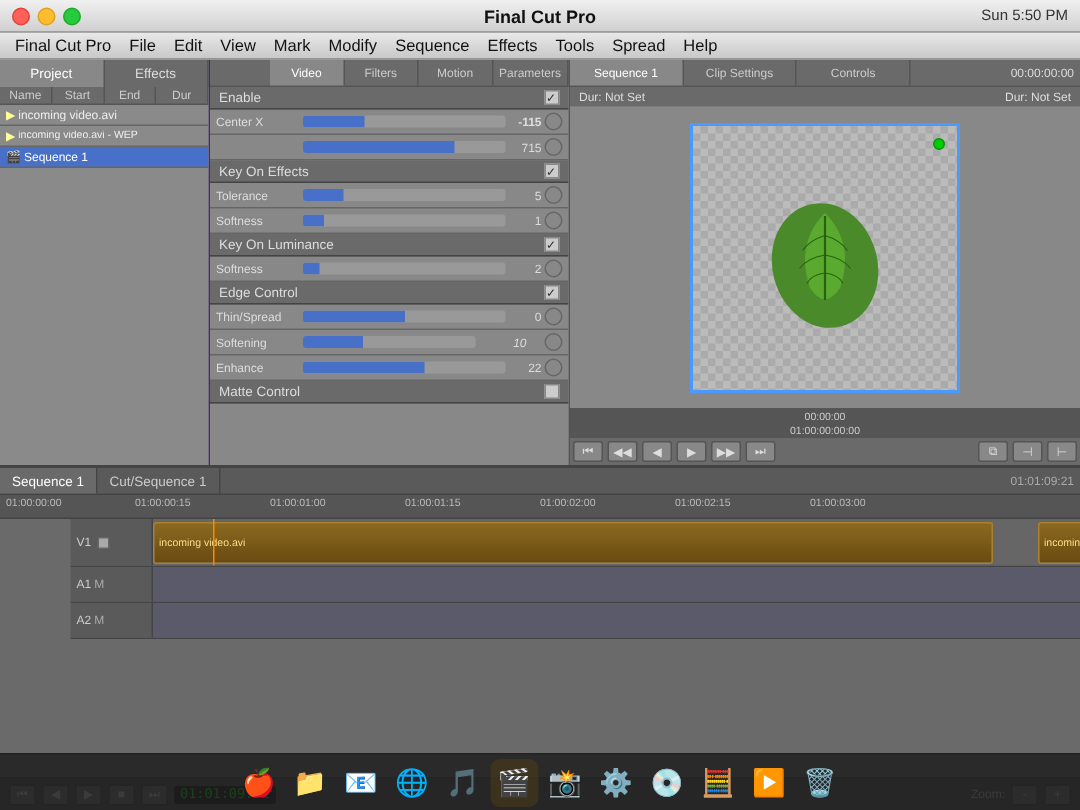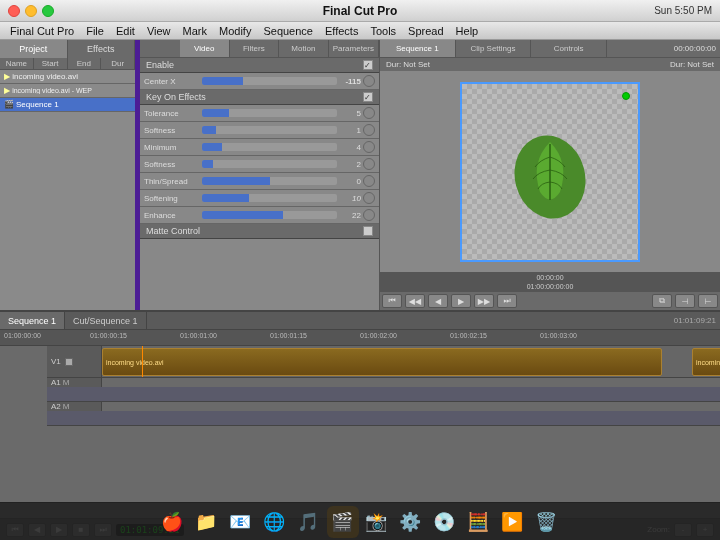--- a/index.html
+++ b/index.html
@@ -95,21 +95,21 @@
       height: 270px;
       width: 720px;
       background: #888;
     }
 
     
     #left-panel {
       width: 140px;
       height: 270px;
       background: #7a7a7a;
-      border-right: 5px solid #4c1d95;
+      border-right: 1px solid #4c1d95;
       display: flex;
       flex-direction: column;
     }
     #left-panel-tabs {
       display: flex;
       height: 18px;
       background: #6a6a6a;
     }
     .panel-tab {
       flex: 1;
@@ -388,21 +388,20 @@
       overflow: hidden;
     }
     .clip-label {
       font-size: 7px;
       color: #ffdd88;
       padding: 0 3px;
       white-space: nowrap;
     }
     .audio-track-row {
       height: 24px;
-      flex-direction: column;
     }
     #timeline-controls {
       display: flex;
       align-items: center;
       gap: 4px;
       padding: 2px 6px;
       background: #555;
       border-top: 1px solid #444;
       height: 22px;
     }
@@ -537,20 +536,30 @@
         <div class="filter-row">
           <div class="filter-row-label">Center X</div>
           <div style="display:flex;align-items:center;gap:2px;flex:1;font-weight:bold;">
             <div class="filter-slider">
                 <div class="filter-slider-fill" style="width:30%;"></div>
               </div>
             <div class="filter-value">-115</div>
             <div style="width:12px;height:12px;background:#888;border-radius:50%;border:1px solid #666;cursor:pointer;"></div>
           </div>
         </div>
+        <div class="filter-row">
+          <div class="filter-row-label"></div>
+          <div style="display:flex;align-items:center;gap:2px;flex:1;">
+            <div class="filter-slider">
+                <div class="filter-slider-fill" style="width:75%;"></div>
+              </div>
+            <div class="filter-value">715</div>
+            <div style="width:12px;height:12px;background:#888;border-radius:50%;border:1px solid #666;cursor:pointer;"></div>
+          </div>
+        </div>
 
         <div class="filter-section-header">
           <span>Key On Effects</span>
           <div class="filter-checkbox checked"></div>
         </div>
         <div class="filter-row">
           <div class="filter-row-label">Tolerance</div>
           <div style="display:flex;align-items:center;gap:2px;flex:1;">
             <div class="filter-slider">
                 <div class="filter-slider-fill" style="width:20%;"></div>
@@ -563,54 +572,52 @@
           <div class="filter-row-label">Softness</div>
           <div style="display:flex;align-items:center;gap:2px;flex:1;">
             <div class="filter-slider">
                 <div class="filter-slider-fill" style="width:10%;"></div>
               </div>
             <div class="filter-value">1</div>
             <div style="width:12px;height:12px;background:#888;border-radius:50%;border:1px solid #666;"></div>
           </div>
         </div>
 
-        <div class="filter-row">
-          <div class="filter-row-label">Minimum</div>
-          <div style="display:flex;align-items:center;gap:2px;flex:1;">
-            <div class="filter-slider">
-                <div class="filter-slider-fill" style="width:15%;"></div>
-              </div>
-            <div class="filter-value">4</div>
-            <div style="width:12px;height:12px;background:#888;border-radius:50%;border:1px solid #666;"></div>
-          </div>
+        <div class="filter-section-header">
+          <span>Key On Luminance</span>
+          <div class="filter-checkbox checked"></div>
         </div>
         <div class="filter-row">
           <div class="filter-row-label">Softness</div>
           <div style="display:flex;align-items:center;gap:2px;flex:1;">
             <div class="filter-slider">
                 <div class="filter-slider-fill" style="width:8%;"></div>
               </div>
             <div class="filter-value">2</div>
             <div style="width:12px;height:12px;background:#888;border-radius:50%;border:1px solid #666;"></div>
           </div>
         </div>
 
+        <div class="filter-section-header">
+          <span>Edge Control</span>
+          <div class="filter-checkbox checked"></div>
+        </div>
         <div class="filter-row">
           <div class="filter-row-label">Thin/Spread</div>
           <div style="display:flex;align-items:center;gap:2px;flex:1;">
             <div class="filter-slider">
                 <div class="filter-slider-fill" style="width:50%;"></div>
               </div>
             <div class="filter-value">0</div>
             <div style="width:12px;height:12px;background:#888;border-radius:50%;border:1px solid #666;"></div>
           </div>
         </div>
         <div class="filter-row">
           <div class="filter-row-label">Softening</div>
-          <div style="display:flex;align-items:center;gap:2px;flex:1;font-style:italic;">
+          <div style="display:flex;align-items:center;gap:12px;flex:1;font-style:italic;">
             <div class="filter-slider">
                 <div class="filter-slider-fill" style="width:35%;"></div>
               </div>
             <div class="filter-value">10</div>
             <div style="width:12px;height:12px;background:#888;border-radius:50%;border:1px solid #666;"></div>
           </div>
         </div>
         <div class="filter-row">
           <div class="filter-row-label">Enhance</div>
           <div style="display:flex;align-items:center;gap:2px;flex:1;justify-content:flex-end;">

